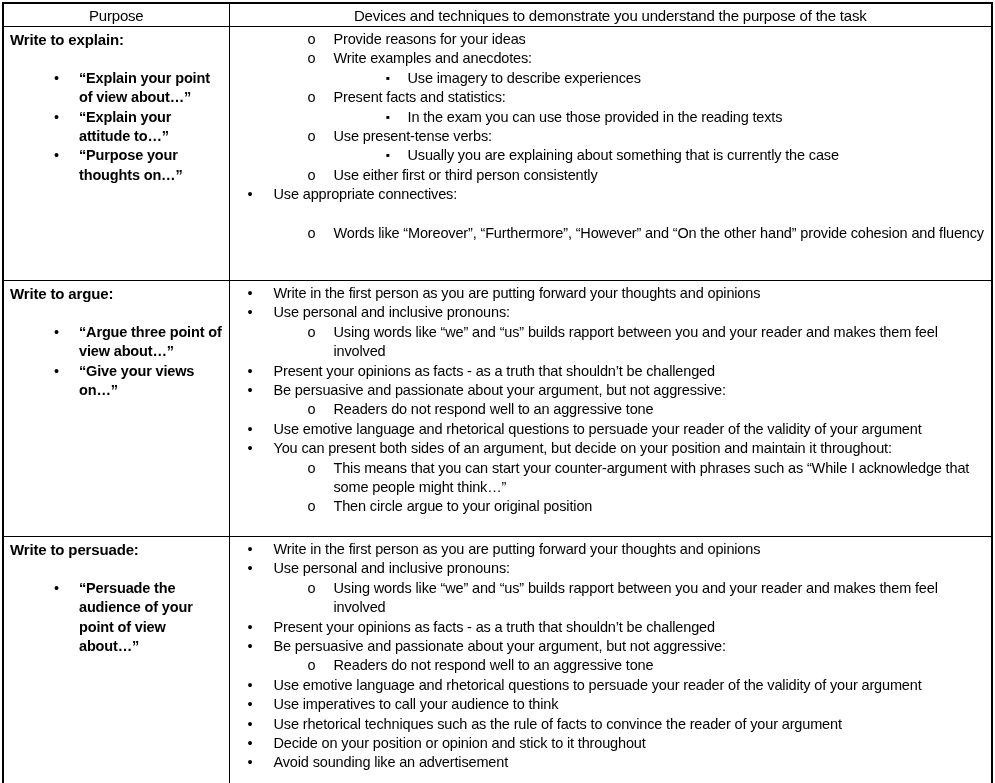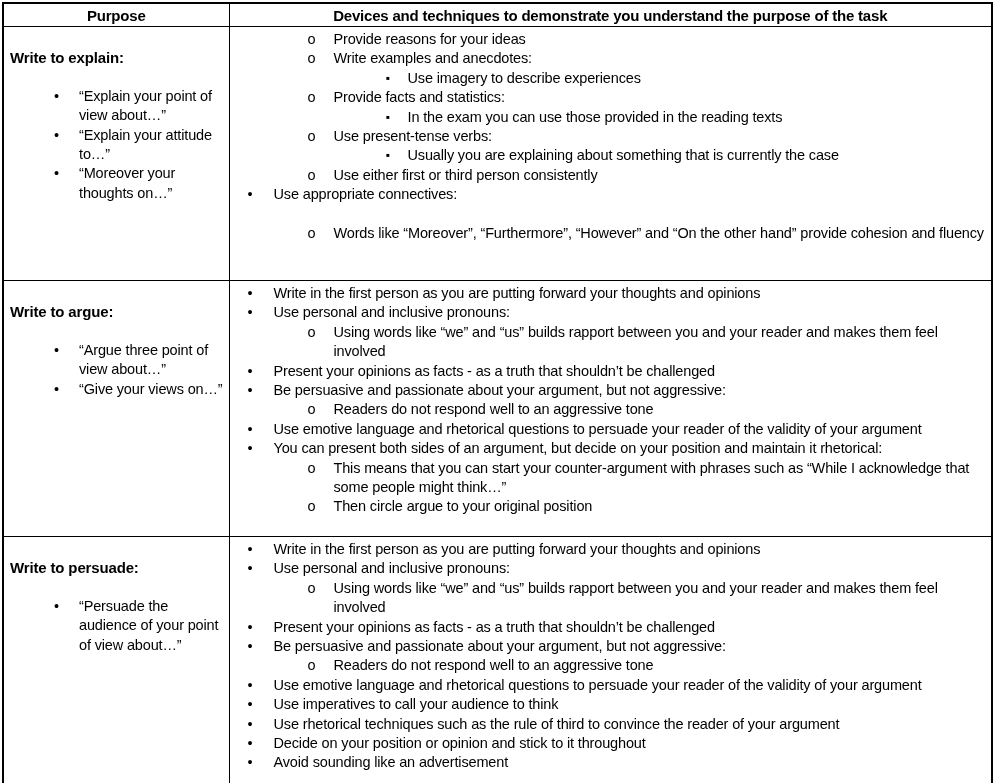--- a/index.html
+++ b/index.html
@@ -11,35 +11,35 @@
   }
   .page{position:relative;width:995px;height:783px;background:#fff;}
   table.doc{
     position:absolute;left:2px;top:2px;width:991px;
     border-collapse:collapse;table-layout:fixed;
     border:2px solid #000;
   }
   col.c1{width:226px;}
   th,td{border:1px solid #000;vertical-align:top;padding:0;}
   thead th{
-    height:20px;font-weight:bold;font-size:15px;
+    height:20px;font-weight:normal;font-size:15px;
     text-align:center;vertical-align:middle;padding:1px 2px;
     letter-spacing:-0.2px;
   }
   tr.r0 td{height:250px;}
   tr.r1 td{height:252px;}
   tr.r2 td{height:255px;}
 
   
   .purpose-cell{padding:3px 4px 0 6px;}
-  .p-title{font-weight:bold;font-size:15px;line-height:19.4px;margin-top:18px;}
+  .p-title{font-weight:bold;font-size:15px;line-height:19.4px;}
   .p-spacer{height:19.4px;}
   .p-item{display:flex;margin-left:44px;font-size:14.5px;line-height:19.4px;}
   .p-item .marker{flex:none;width:25px;}
-  .p-item .txt{flex:1;}
+  .p-item .txt{flex:1;font-weight:bold;}
 
   
   .devices-cell{padding:3px 0 0 0;}
   .d-item{display:flex;font-size:14.5px;line-height:19.4px;}
   .d-item .txt{flex:1;padding-right:2px;}
   .d-item.lvl1{margin-left:18px;}
   .d-item.lvl1 .marker{flex:none;width:26px;}
   .d-item.lvl2{margin-left:78px;}
   .d-item.lvl2 .marker{flex:none;width:26px;}
   .d-item.lvl3{margin-left:156px;}
@@ -71,41 +71,41 @@
               <div class="p-item">
                 <span class="marker">•</span>
                 <span class="txt">“Explain your point of view about…”</span>
               </div>
               <div class="p-item">
                 <span class="marker">•</span>
                 <span class="txt">“Explain your attitude to…”</span>
               </div>
               <div class="p-item">
                 <span class="marker">•</span>
-                <span class="txt">“Moreover your thoughts on…”</span>
+                <span class="txt">“Purpose your thoughts on…”</span>
               </div>
             </div>
         </td>
         <td class="devices-cell">
           <div class="d-list">
               <div class="d-item lvl2">
                 <span class="marker">o</span>
                 <span class="txt">Provide reasons for your ideas</span>
               </div>
               <div class="d-item lvl2">
                 <span class="marker">o</span>
                 <span class="txt">Write examples and anecdotes:</span>
               </div>
               <div class="d-item lvl3">
                 <span class="marker">▪</span>
                 <span class="txt">Use imagery to describe experiences</span>
               </div>
               <div class="d-item lvl2">
                 <span class="marker">o</span>
-                <span class="txt">Provide facts and statistics:</span>
+                <span class="txt">Present facts and statistics:</span>
               </div>
               <div class="d-item lvl3">
                 <span class="marker">▪</span>
                 <span class="txt">In the exam you can use those provided in the reading texts</span>
               </div>
               <div class="d-item lvl2">
                 <span class="marker">o</span>
                 <span class="txt">Use present-tense verbs:</span>
               </div>
               <div class="d-item lvl3">
@@ -168,21 +168,21 @@
               <div class="d-item lvl2">
                 <span class="marker">o</span>
                 <span class="txt">Readers do not respond well to an aggressive tone</span>
               </div>
               <div class="d-item lvl1">
                 <span class="marker">•</span>
                 <span class="txt">Use emotive language and rhetorical questions to persuade your reader of the validity of your argument</span>
               </div>
               <div class="d-item lvl1">
                 <span class="marker">•</span>
-                <span class="txt">You can present both sides of an argument, but decide on your position and maintain it rhetorical:</span>
+                <span class="txt">You can present both sides of an argument, but decide on your position and maintain it throughout:</span>
               </div>
               <div class="d-item lvl2">
                 <span class="marker">o</span>
                 <span class="txt">This means that you can start your counter-argument with phrases such as “While I acknowledge that some people might think…”</span>
               </div>
               <div class="d-item lvl2">
                 <span class="marker">o</span>
                 <span class="txt">Then circle argue to your original position</span>
               </div>
             </div>
@@ -228,21 +228,21 @@
               <div class="d-item lvl1">
                 <span class="marker">•</span>
                 <span class="txt">Use emotive language and rhetorical questions to persuade your reader of the validity of your argument</span>
               </div>
               <div class="d-item lvl1">
                 <span class="marker">•</span>
                 <span class="txt">Use imperatives to call your audience to think</span>
               </div>
               <div class="d-item lvl1">
                 <span class="marker">•</span>
-                <span class="txt">Use rhetorical techniques such as the rule of third to convince the reader of your argument</span>
+                <span class="txt">Use rhetorical techniques such as the rule of facts to convince the reader of your argument</span>
               </div>
               <div class="d-item lvl1">
                 <span class="marker">•</span>
                 <span class="txt">Decide on your position or opinion and stick to it throughout</span>
               </div>
               <div class="d-item lvl1">
                 <span class="marker">•</span>
                 <span class="txt">Avoid sounding like an advertisement</span>
               </div>
             </div>

